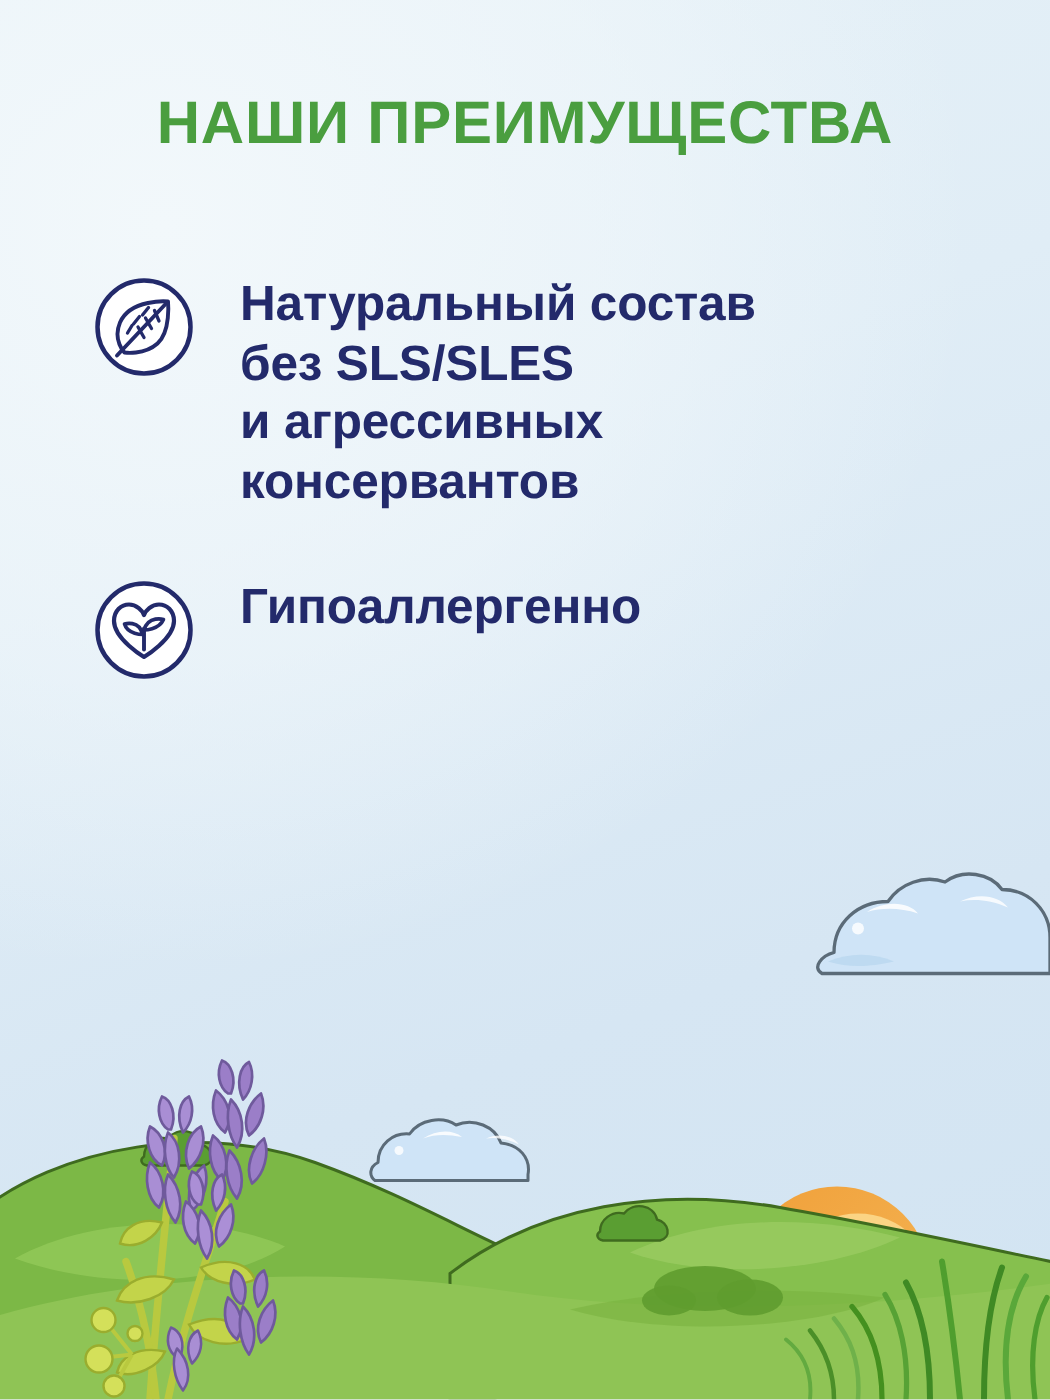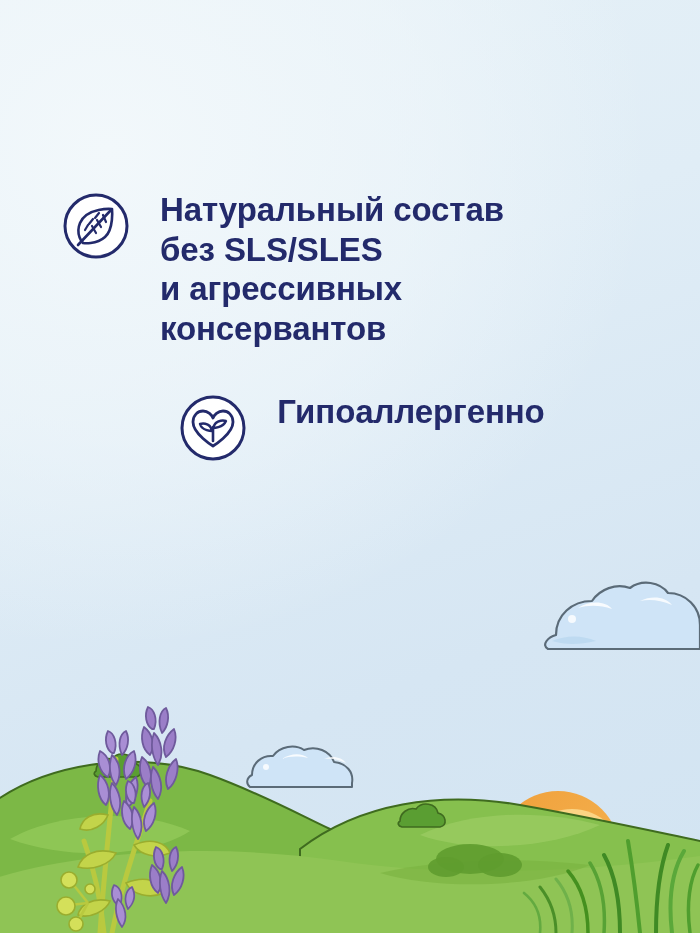--- a/index.html
+++ b/index.html
@@ -44,21 +44,20 @@
     color: #4a9e3f;
     white-space: nowrap;
   }
 
   
   #benefits {
     position: absolute;
     left: 62px;
     top: 180px;
     width: 600px;
-    margin-top: 8px;
   }
   .benefit {
     display: flex;
     align-items: flex-start;
     margin-bottom: 26px;
   }
   .benefit-icon {
     flex: 0 0 auto;
     width: 68px;
     height: 68px;
@@ -76,40 +75,41 @@
     font-weight: bold;
     line-height: 1.20;
     letter-spacing: -0.1px;
     padding-top: 2px;
     white-space: pre-line;
   }
 
   
   #benefit-0 { margin-bottom: 42px; }
   #benefit-1 { margin-bottom: 42px; }
-  #benefit-2 { margin-bottom: 0; justify-content: center; }
+  #benefit-2 { margin-bottom: 0; }
 
   
   #scenery {
     position: absolute;
     left: 0;
     bottom: 0;
     width: 700px;
     height: 380px;
     pointer-events: none;
   }
   #scenery svg { display: block; width: 700px; height: 380px; }
 </style>
 </head>
 <body>
 
 <div id="poster">
 
   <div id="bg-glow"></div>
 
+  <div id="title">НАШИ ПРЕИМУЩЕСТВА</div>
 
   <div id="benefits">
 
     <div class="benefit" id="benefit-0">
       <div class="benefit-icon">
         <svg viewBox="0 0 68 68" xmlns="http://www.w3.org/2000/svg">
           <circle cx="34" cy="34" r="31" fill="#ffffff" stroke="#232a6b" stroke-width="3"></circle>
           <path d="M50 17 C50 17 25 15 18 31 C13 43 21 51 21 51 C21 51 34 53 43 45 C52 37 50 17 50 17 Z" fill="none" stroke="#232a6b" stroke-width="2.6" stroke-linejoin="round"></path>
           <path d="M49 18 L16 53" fill="none" stroke="#232a6b" stroke-width="2.6" stroke-linecap="round"></path>
           <path d="M41 23 L44 30" fill="none" stroke="#232a6b" stroke-width="2.2" stroke-linecap="round"></path>

